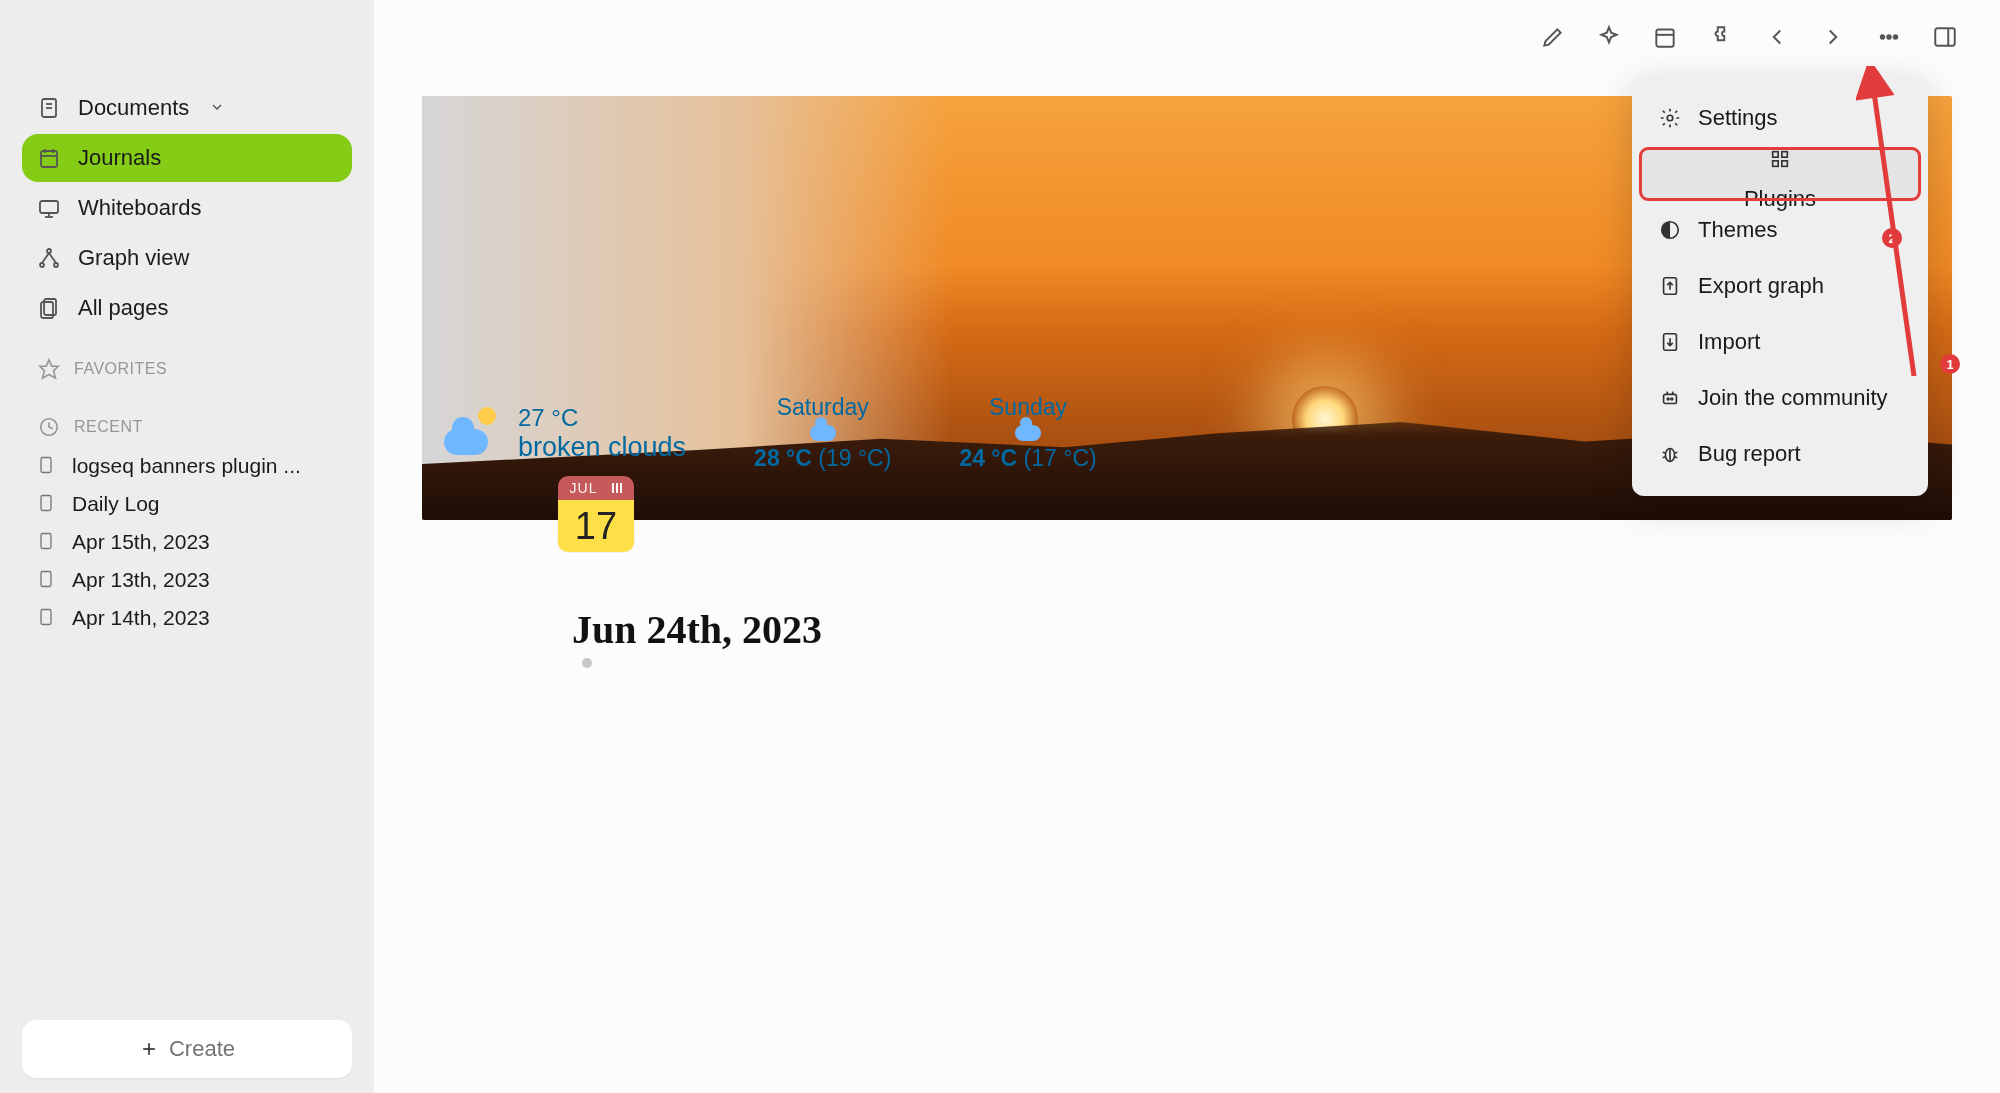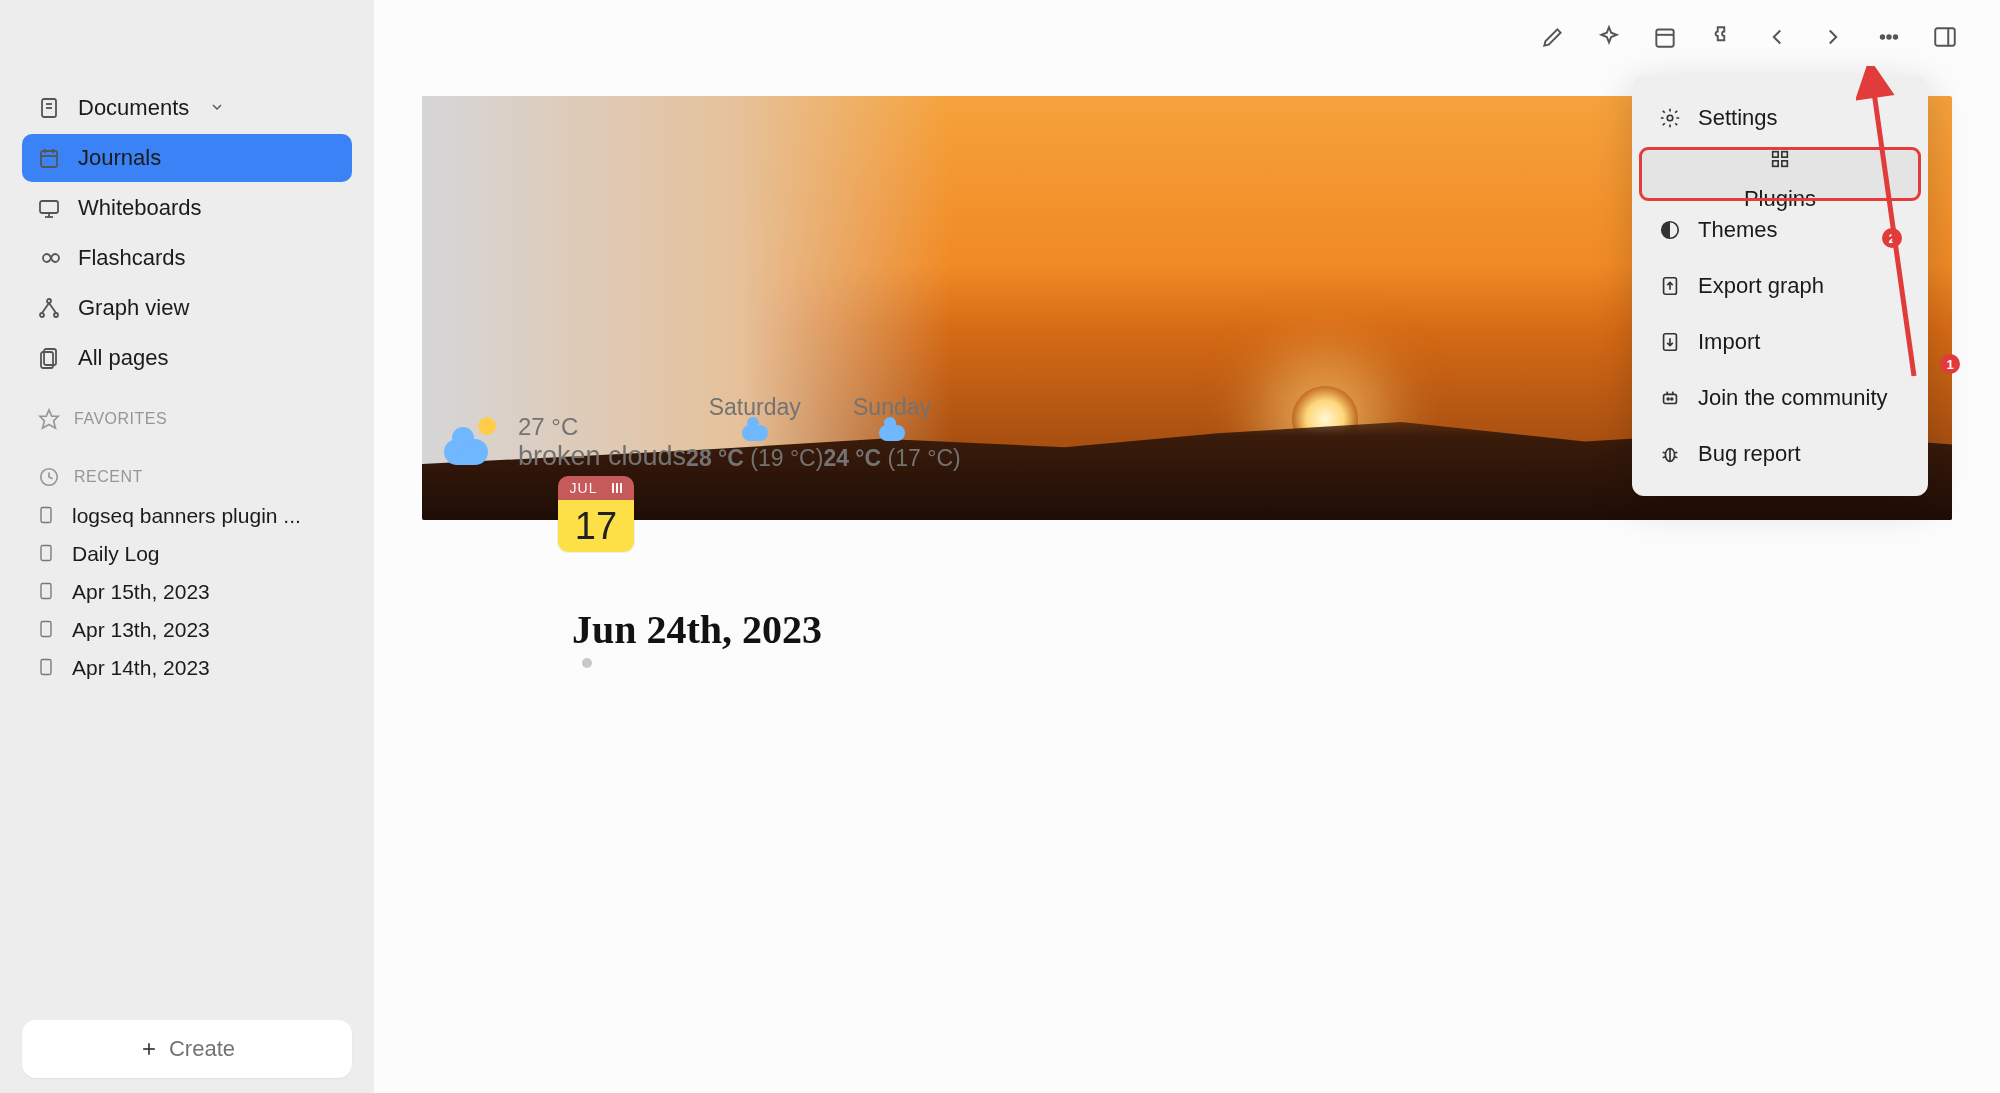--- a/index.html
+++ b/index.html
@@ -14,21 +14,21 @@
 
 
 .top-left-controls { position: absolute; top: 22px; left: 120px; display: flex; gap: 28px; align-items: center; color: #444; }
 .icon-btn { width: 30px; height: 30px; display: flex; align-items: center; justify-content: center; cursor: pointer; }
 .icon-btn svg { width: 26px; height: 26px; stroke: #333; stroke-width: 1.8; fill: none; }
 
 
 .sidebar { position: absolute; top: 0; left: 0; width: 374px; height: 100%; background: #ededed; padding-top: 84px; display: flex; flex-direction: column; }
 .nav-list { padding: 0 22px; display: flex; flex-direction: column; gap: 2px; }
 .nav-item { display: flex; align-items: center; gap: 16px; height: 48px; padding: 0 14px; border-radius: 10px; font-size: 22px; color: #1b1b1b; cursor: pointer; }
-.nav-item.active { background: #3b82f6; }
+.nav-item.active { background: #84cc16; border-radius: 16px; }
 .nav-item .nav-icon { width: 26px; height: 26px; display: flex; align-items: center; justify-content: center; }
 .nav-item .nav-icon svg { width: 24px; height: 24px; stroke: #555; stroke-width: 1.8; fill: none; }
 .chevron-small svg { width: 16px; height: 16px; stroke: #555; stroke-width: 2; fill: none; }
 
 .section-label { font-size: 16px; letter-spacing: 0.5px; color: #969696; padding: 26px 38px 10px 38px; display: flex; align-items: center; gap: 14px; text-transform: uppercase; }
 .section-label svg { width: 22px; height: 22px; stroke: #969696; stroke-width: 1.8; fill: none; }
 
 .recent-list { padding: 0 22px; display: flex; flex-direction: column; gap: 2px; }
 .recent-item { display: flex; align-items: center; gap: 14px; height: 36px; padding: 0 14px; font-size: 21px; color: #1b1b1b; cursor: pointer; white-space: nowrap; overflow: hidden; text-overflow: ellipsis; }
 .recent-item .page-icon { width: 22px; height: 22px; flex-shrink: 0; }
@@ -47,21 +47,21 @@
 .top-right-toolbar .icon-btn svg { stroke: #555; }
 
 
 .banner { position: absolute; left: 48px; right: 48px; top: 96px; height: 424px; border-radius: 2px; overflow: hidden; background: linear-gradient(to bottom, #f6a23c 0%, #f08a25 40%, #d66b15 55%, #8a3d0f 100%); }
 .banner .sky-left { position: absolute; left: 0; top: 0; width: 530px; height: 100%; background: linear-gradient(to right, #d6d6d8 0%, #e6c19a 60%, rgba(230,193,154,0) 100%); }
 .banner .sun { position: absolute; left: 870px; top: 290px; width: 66px; height: 66px; border-radius: 50%; background: radial-gradient(circle, #fff7d6 0%, #ffd77a 40%, rgba(255,200,80,0) 75%); box-shadow: 0 0 60px 30px rgba(255,210,120,0.6); }
 .banner .mountains { position: absolute; left: 0; right: 0; bottom: 0; height: 140px; background: linear-gradient(to top, #1e0d06 0%, #3b1c0b 60%, rgba(60,30,12,0) 100%);
   clip-path: polygon(0 60%, 18% 50%, 30% 42%, 42% 48%, 52% 38%, 64% 30%, 76% 44%, 88% 36%, 100% 46%, 100% 100%, 0 100%); }
 
 
-.weather-block { position: absolute; left: 70px; top: 394px; display: flex; align-items: flex-end; color: #737373; font-size: 22px; }
+.weather-block { position: absolute; left: 70px; top: 394px; display: flex; align-items: center; gap: 68px; color: #0369a1; font-size: 22px; }
 .weather-today { display: flex; align-items: center; gap: 18px; }
 .weather-today .w-big-icon { width: 56px; height: 56px; position: relative; }
 .weather-today .w-big-icon .sun2 { position: absolute; right: 4px; top: 2px; width: 18px; height: 18px; background: #ffcd4a; border-radius: 50%; }
 .weather-today .w-big-icon .cloud { position: absolute; left: 0; bottom: 6px; width: 44px; height: 26px; background: #6fb7ff; border-radius: 14px; }
 .weather-today .w-big-icon .cloud::before { content:""; position:absolute; left:8px; top:-12px; width:22px; height:22px; background:#6fb7ff; border-radius:50%; }
 .weather-today .temp-main { font-size: 24px; }
 .weather-today .desc { font-size: 27px; }
 .weather-day { display: flex; flex-direction: column; align-items: center; gap: 4px; }
 .weather-day .dname { font-size: 23px; }
 .weather-day .cloud-small { width: 26px; height: 16px; background: #6fb7ff; border-radius: 10px; position: relative; }
@@ -157,28 +157,20 @@
       <div class="nav-icon">
         <svg viewBox="0 0 24 24">
             <rect x="3" y="5" width="18" height="12" rx="2"></rect>
             <line x1="8" y1="21" x2="16" y2="21"></line>
             <line x1="12" y1="17" x2="12" y2="21"></line>
           </svg>
       </div>
       <span>Whiteboards</span>
     </div>
 
-    <div class="nav-item">
-      <div class="nav-icon">
-        <svg viewBox="0 0 24 24">
-            <path d="M6 12c0-2 1.5-4 4-4s4 4 4 4 1.5 4 4 4 4-2 4-4-1.5-4-4-4-4 4-4 4-1.5 4-4 4-4-2-4-4z"></path>
-          </svg>
-      </div>
-      <span>Flashcards</span>
-    </div>
 
     <div class="nav-item">
       <div class="nav-icon">
         <svg viewBox="0 0 24 24">
             <circle cx="12" cy="5" r="2"></circle>
             <circle cx="5" cy="19" r="2"></circle>
             <circle cx="19" cy="19" r="2"></circle>
             <line x1="12" y1="7" x2="5" y2="17"></line>
             <line x1="12" y1="7" x2="19" y2="17"></line>
           </svg>

